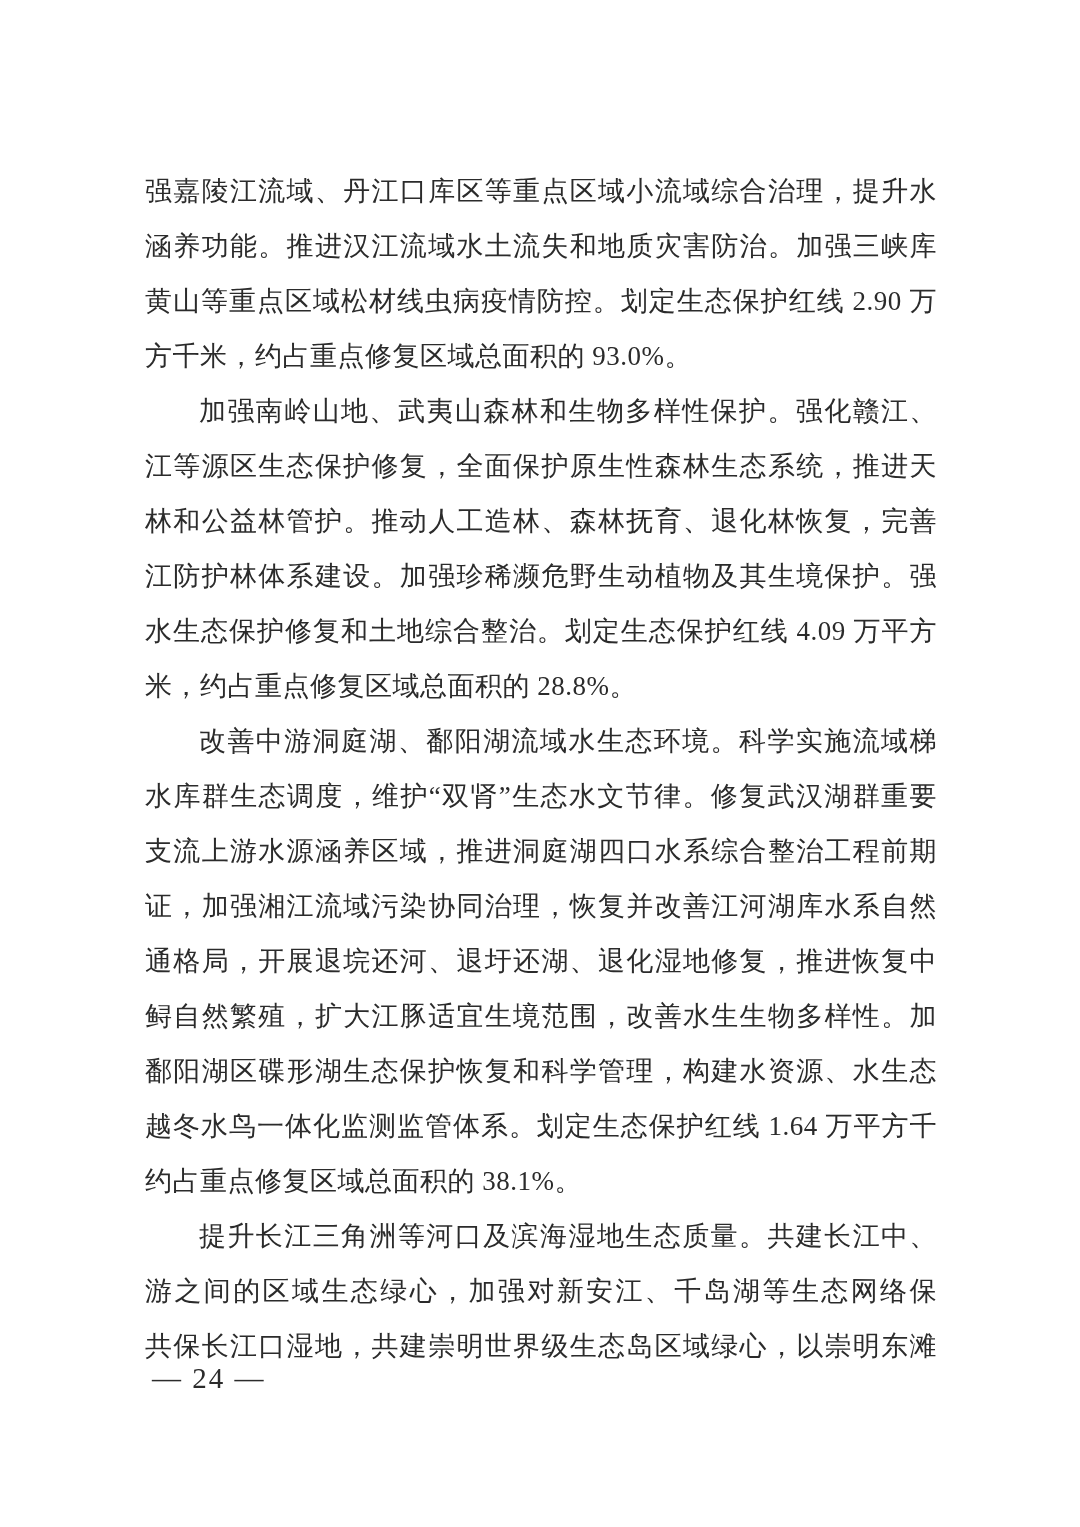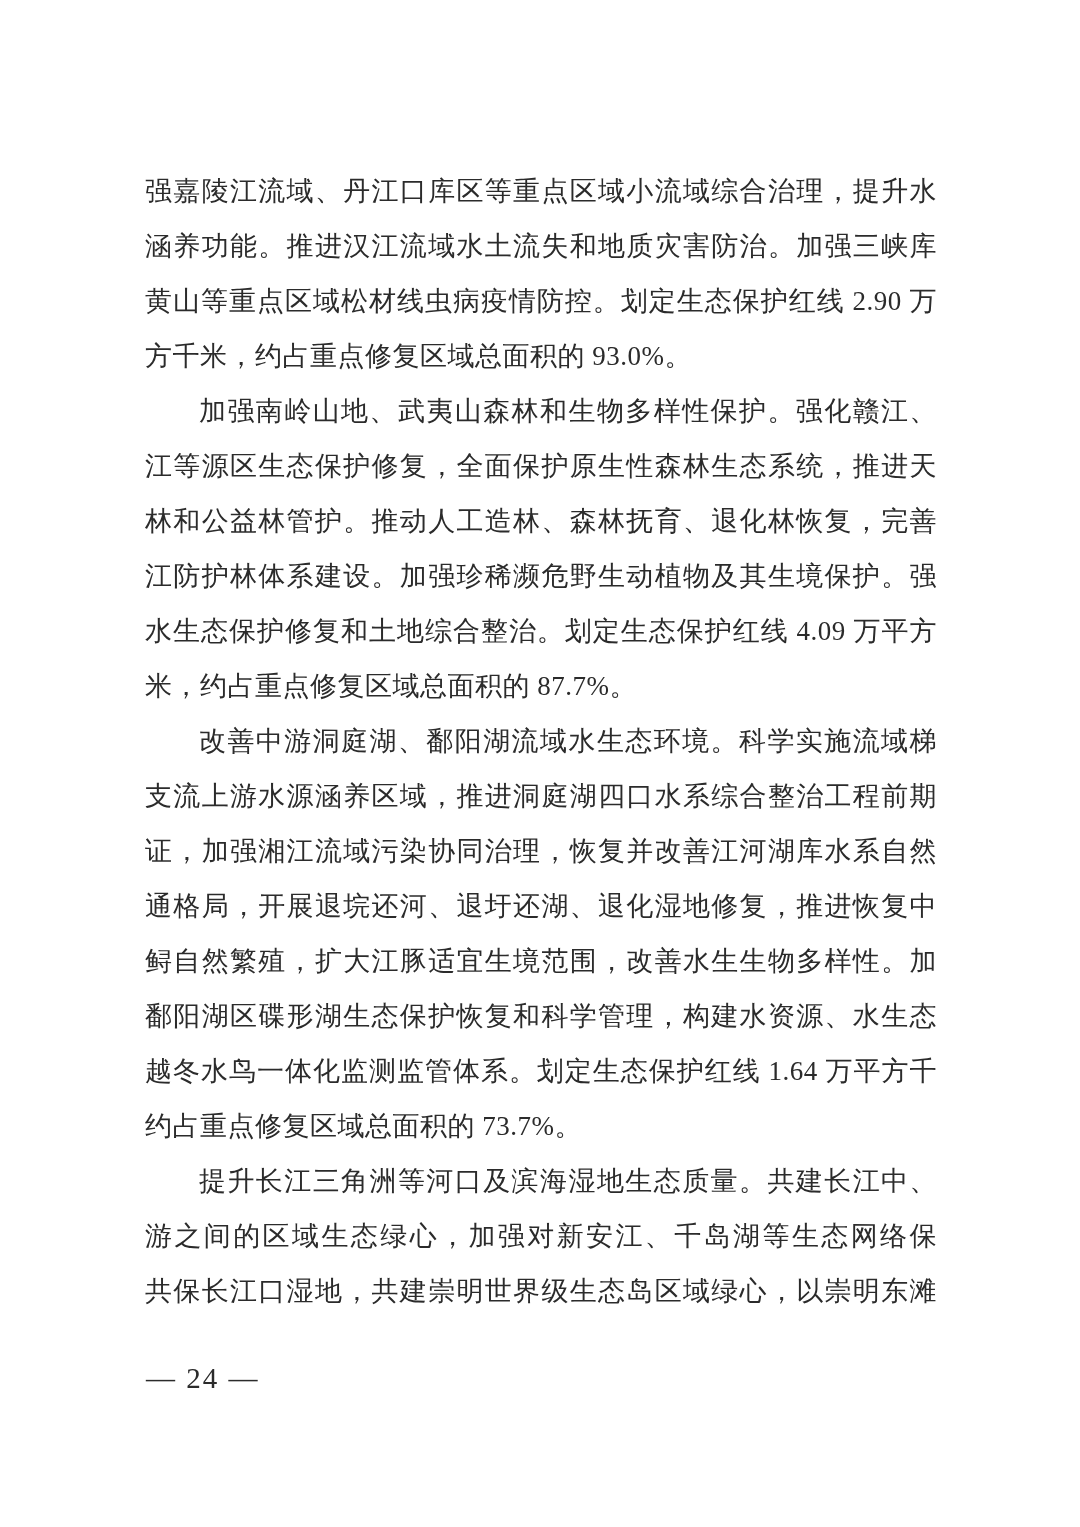--- a/index.html
+++ b/index.html
@@ -36,21 +36,21 @@
     letter-spacing: 0.5px;
   }
   .line.indent {
     text-indent: 54px;
   }
   .line.para-end {
     text-align-last: left;
   }
   .page-number {
     position: absolute;
-    left: 146px;
+    left: 152px;
     top: 1358px;
     height: 40px;
     line-height: 40px;
     font-size: 29px;
     letter-spacing: 2px;
     color: #2b2b2b;
   }
 </style>
 </head>
 <body>
@@ -65,32 +65,33 @@
       <div class="line">黄山等重点区域松材线虫病疫情防控。划定生态保护红线 2.90 万平</div>
       <div class="line para-end">方千米，约占重点修复区域总面积的 93.0%。</div>
     </div>
 
     <div class="para">
       <div class="line indent">加强南岭山地、武夷山森林和生物多样性保护。强化赣江、湘</div>
       <div class="line">江等源区生态保护修复，全面保护原生性森林生态系统，推进天然</div>
       <div class="line">林和公益林管护。推动人工造林、森林抚育、退化林恢复，完善长</div>
       <div class="line">江防护林体系建设。加强珍稀濒危野生动植物及其生境保护。强化</div>
       <div class="line">水生态保护修复和土地综合整治。划定生态保护红线 4.09 万平方千</div>
-      <div class="line para-end">米，约占重点修复区域总面积的 87.7%。</div>
+      <div class="line para-end">米，约占重点修复区域总面积的 28.8%。</div>
     </div>
 
     <div class="para">
       <div class="line indent">改善中游洞庭湖、鄱阳湖流域水生态环境。科学实施流域梯级</div>
+      <div class="line">水库群生态调度，维护“双肾”生态水文节律。修复武汉湖群重要</div>
       <div class="line">支流上游水源涵养区域，推进洞庭湖四口水系综合整治工程前期论</div>
       <div class="line">证，加强湘江流域污染协同治理，恢复并改善江河湖库水系自然连</div>
       <div class="line">通格局，开展退垸还河、退圩还湖、退化湿地修复，推进恢复中华</div>
       <div class="line">鲟自然繁殖，扩大江豚适宜生境范围，改善水生生物多样性。加强</div>
       <div class="line">鄱阳湖区碟形湖生态保护恢复和科学管理，构建水资源、水生态和</div>
       <div class="line">越冬水鸟一体化监测监管体系。划定生态保护红线 1.64 万平方千米，</div>
-      <div class="line para-end">约占重点修复区域总面积的 73.7%。</div>
+      <div class="line para-end">约占重点修复区域总面积的 38.1%。</div>
     </div>
 
     <div class="para">
       <div class="line indent">提升长江三角洲等河口及滨海湿地生态质量。共建长江中、下</div>
       <div class="line">游之间的区域生态绿心，加强对新安江、千岛湖等生态网络保护。</div>
       <div class="line">共保长江口湿地，共建崇明世界级生态岛区域绿心，以崇明东滩湿</div>
     </div>
 
   </div>
 

